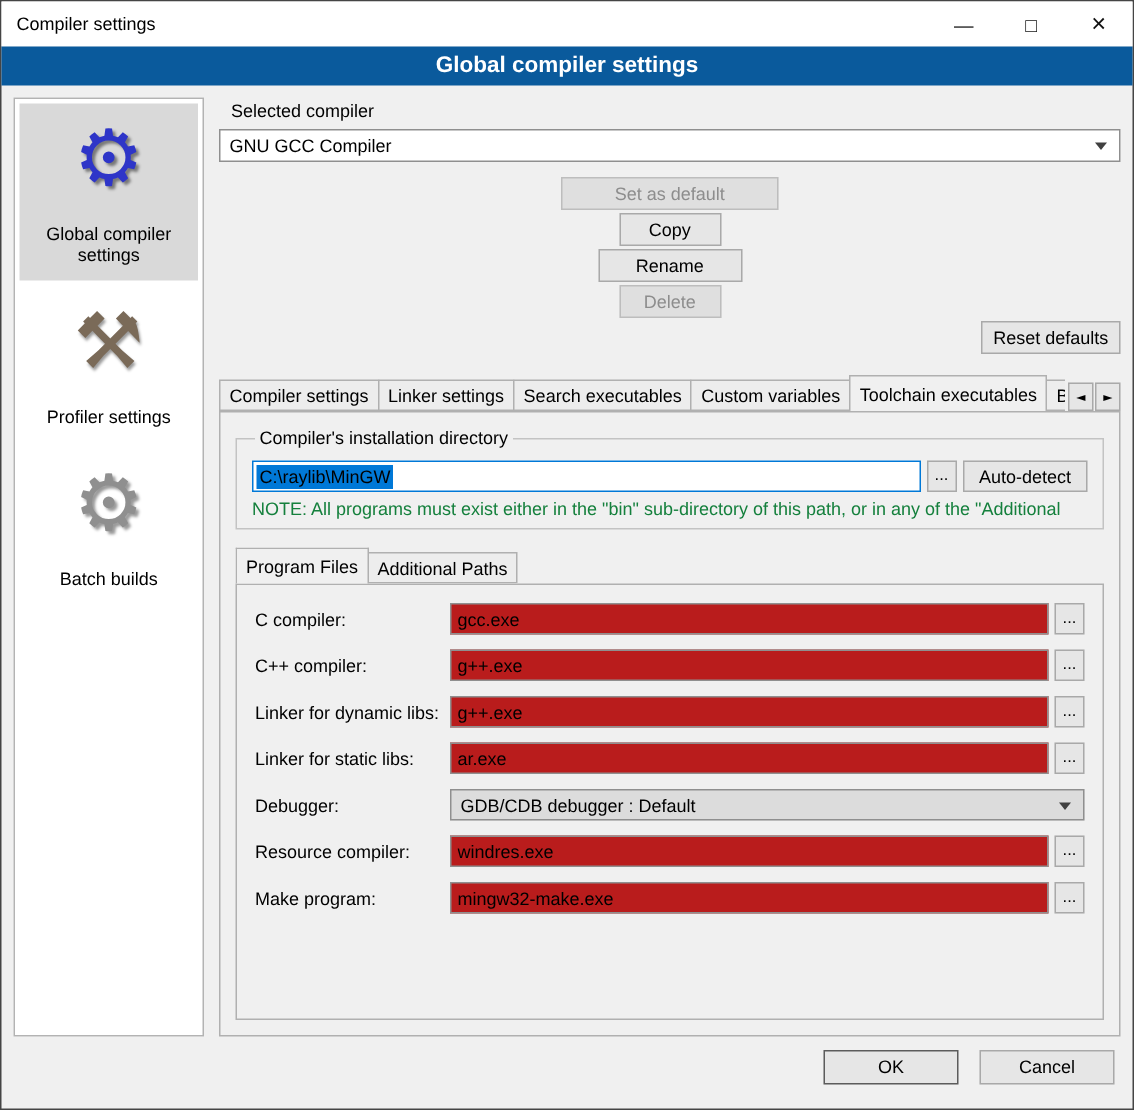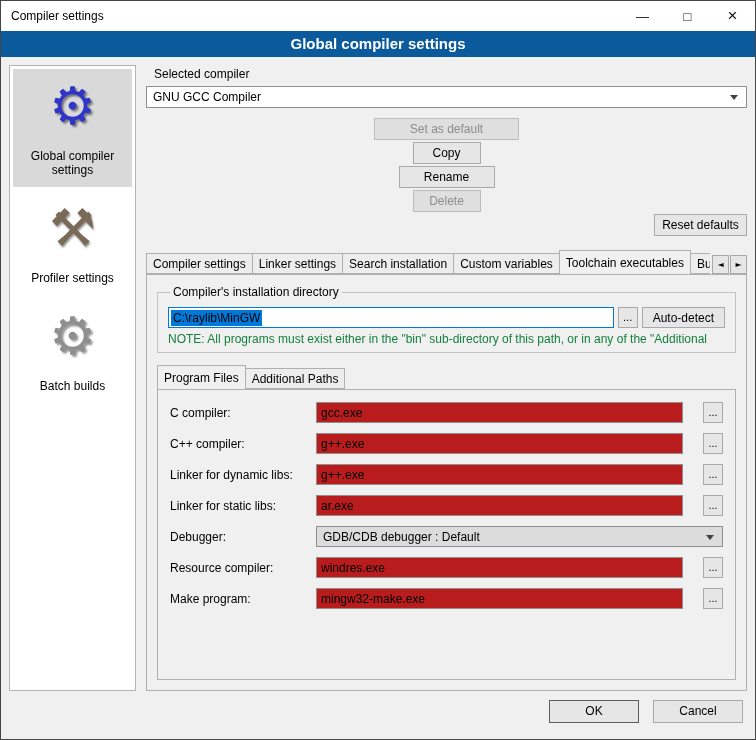--- a/index.html
+++ b/index.html
@@ -74,21 +74,21 @@
   .pathsel { background:#0078d7; color:#000000; padding:1px 2px; }
   .browse { width:20px; height:21px; background:#e6e6e6; border:1px solid #a9a9a9;
             font-family:inherit; font-size:11px; line-height:1; padding:0; flex:0 0 auto; }
   .autodetect { height:21px; padding:0 10px; flex:0 0 auto; }
   .note { color:#15803d; margin-top:4px; white-space:nowrap; overflow:hidden; }
 
   .innerstrip { margin-top:12px; }
   .innerpanel { border:1px solid #b0b0b0; background:#f0f0f0; flex:1; padding:12px 12px 0 12px; }
 
   
-  .frow { display:flex; align-items:center; margin-bottom:10px;gap:16px; }
+  .frow { display:flex; align-items:center; margin-bottom:10px; }
   .flabel { width:130px; flex:0 0 auto; white-space:nowrap; }
   .fin { flex:1; height:21px; border:1px solid #8f8f8f; background:#b91c1c; font-family:inherit;
          font-size:12px; padding:0 4px; min-width:0; }
   .fbrowse { margin-left:4px; }
   .fselect { flex:1; height:21px; background:#dcdcdc; border:1px solid #8f8f8f; position:relative;
              display:flex; align-items:center; padding:0 24px 0 6px; min-width:0; }
 
   
   .footer { flex:0 0 auto; height:44px; display:flex; align-items:center; justify-content:flex-end;
             gap:14px; padding:0 12px 12px 0; }
@@ -141,21 +141,21 @@
         <button class="btn w68">Copy</button>
         <button class="btn w74">Rename</button>
         <button class="btn disabled w68">Delete</button>
         <button class="btn w93 ml-auto">Reset defaults</button>
       </div>
 
       <div class="tabstrip">
         <div class="tabs">
           <div class="tab">Compiler settings</div>
           <div class="tab">Linker settings</div>
-          <div class="tab">Search installation</div>
+          <div class="tab">Search executables</div>
           <div class="tab">Custom variables</div>
           <div class="tab active">Toolchain executables</div>
           <div class="tab">Buil</div>
         </div>
         <div class="tabarrows">
           <button class="arrowbtn">◄</button>
           <button class="arrowbtn">►</button>
         </div>
       </div>
 

